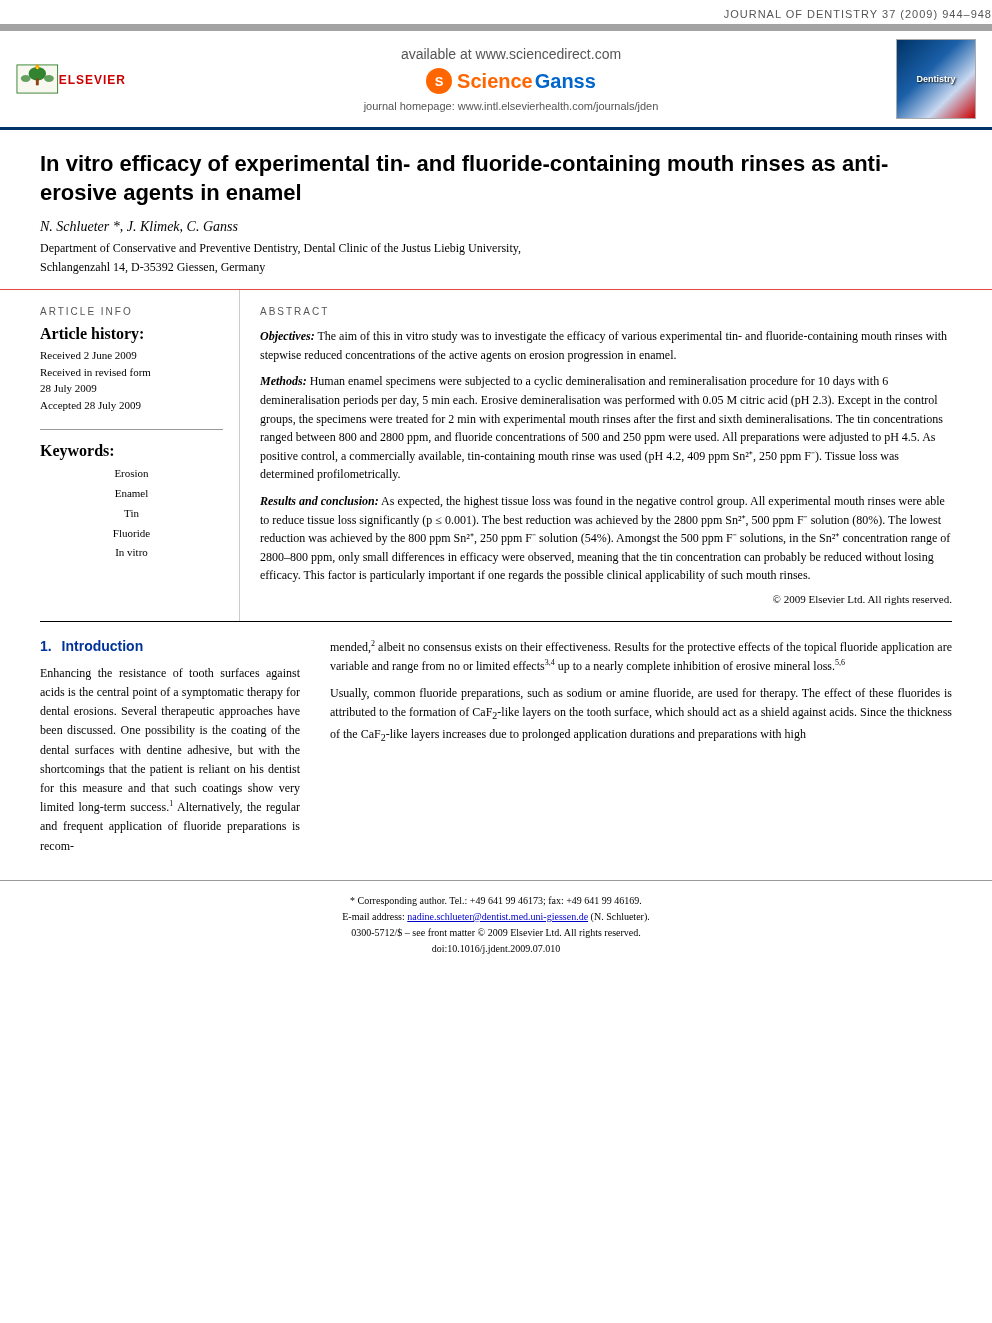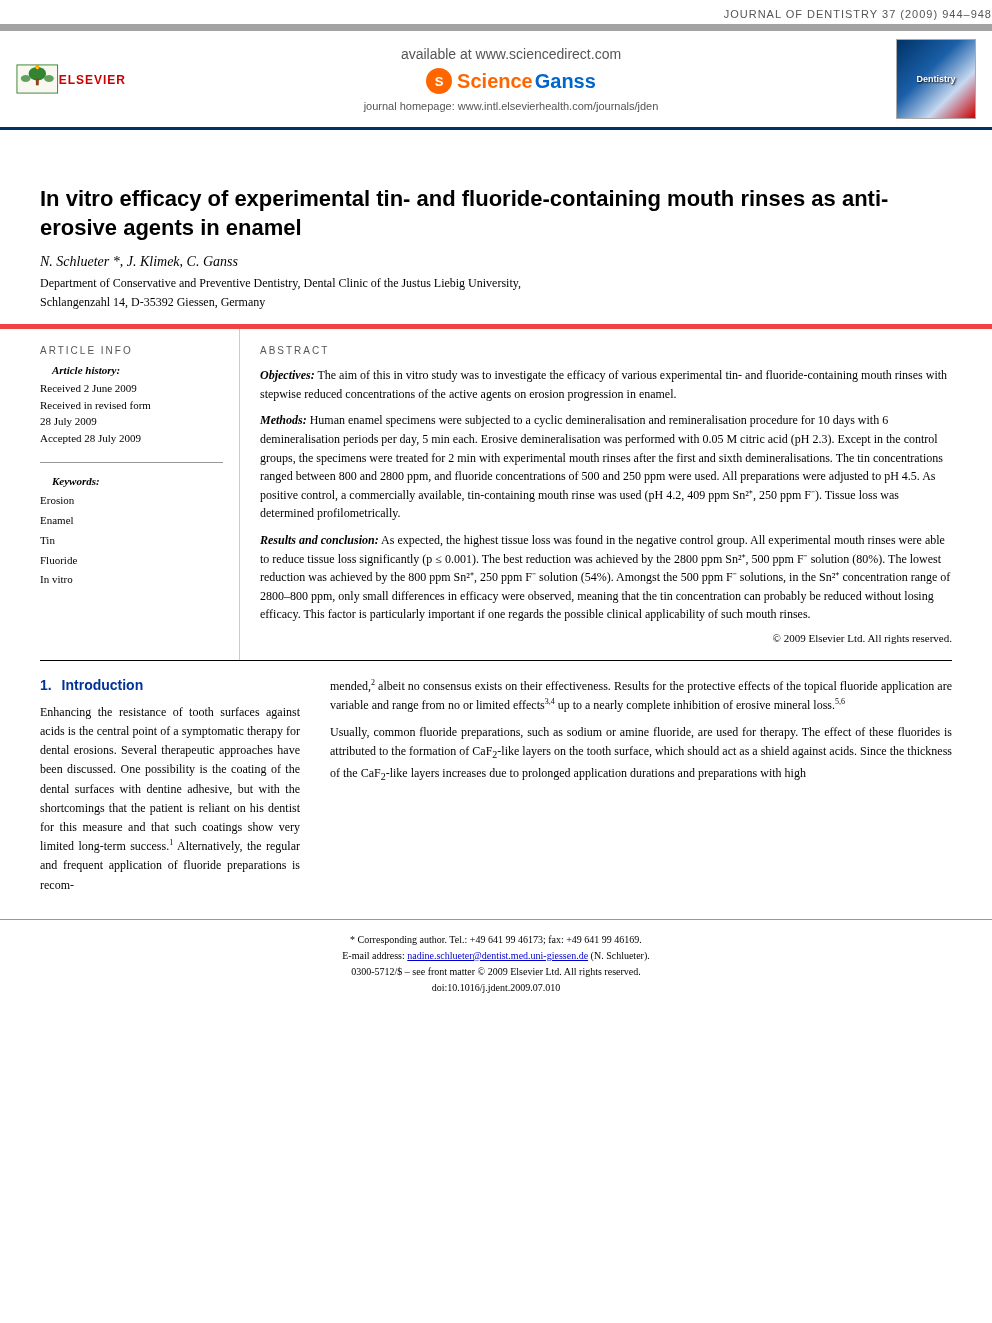--- a/index.html
+++ b/index.html
@@ -87,22 +87,21 @@
       font-size: 10px;
       font-family: Arial, sans-serif;
       font-weight: bold;
       text-align: center;
       padding: 4px;
     }
 
     
     .article-title-area {
       padding: 20px 40px 10px 40px;
-      border-bottom: 5px solid #ef4444;
-      margin-top: 35px;
+      border-bottom: 1px solid #ef4444;
     }
     .article-title {
       font-size: 22px;
       font-weight: bold;
       line-height: 1.3;
       color: #000;
       margin-bottom: 12px;
       font-family: Arial, sans-serif;
     }
     .authors {
@@ -136,39 +135,38 @@
       font-size: 10px;
       letter-spacing: 2px;
       color: #555;
       margin-bottom: 8px;
       font-weight: normal;
     }
     .info-group {
       margin-bottom: 16px;
     }
     .info-group-title {
-      font-size: 11px;
-      font-style: italic;
+      font-size: 16px;
       font-weight: bold;
       color: #000;
       margin-bottom: 4px;
-      margin-left: 12px;
     }
     .info-group p {
       font-size: 11px;
       line-height: 1.5;
       color: #000;
     }
     .info-divider {
       border: none;
       border-top: 1px solid #999;
       margin: 12px 0;
     }
     .keywords-list {
       list-style: none;
+      text-align: center;
     }
     .keywords-list li {
       font-size: 11px;
       line-height: 1.8;
     }
 
     
     .abstract-area {
       flex: 1;
       padding: 16px 0 16px 20px;

